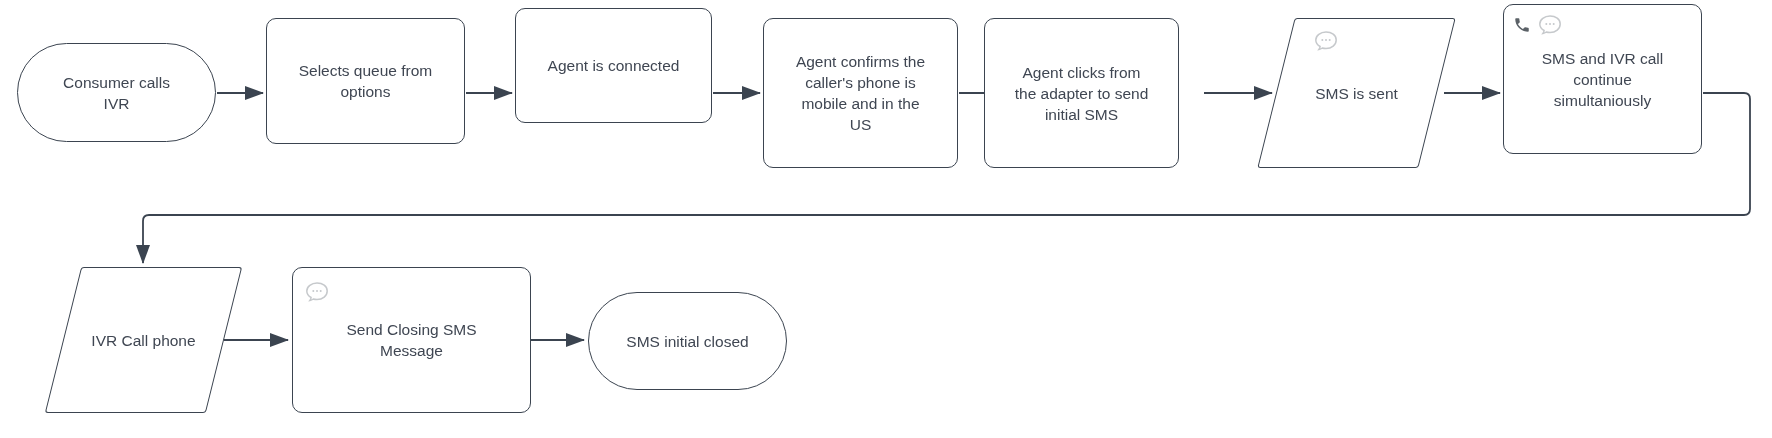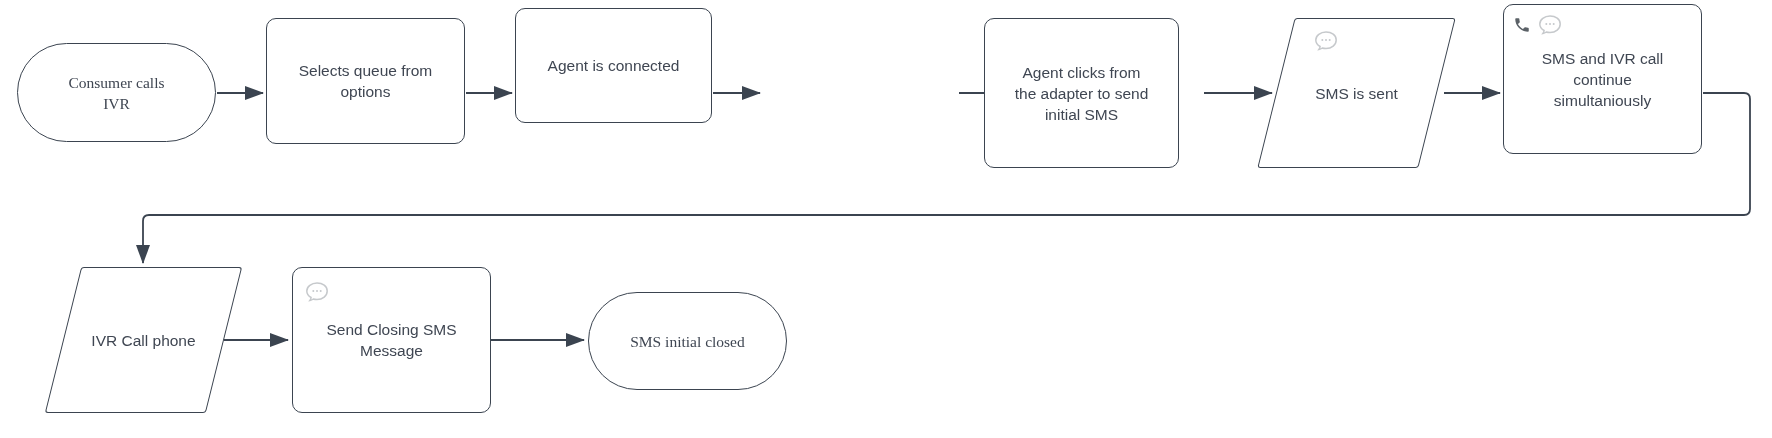--- a/index.html
+++ b/index.html
@@ -40,21 +40,20 @@
   }
   .process {
     background: #ffffff;
     border: 1.6px solid #3b4450;
     border-radius: 10px;
   }
   .terminator {
     background: #ffffff;
     border: 1.6px solid #3b4450;
     border-radius: 50px;
-    font-family: Liberation Serif, serif;
   }
   .data {
     background: transparent;
     border: none;
     text-align: center;
   }
   .para-shape {
     position: absolute;
     top: 0; bottom: 0;
     left: 18px; right: 18px;
@@ -100,20 +99,26 @@
 
   <div class="node process" style="left:266px; top:18px; width:199px; height:126px">
     <span class="label">Selects queue from
 options</span>
   </div>
 
   <div class="node process" style="left:515px; top:8px; width:197px; height:115px">
     <span class="label">Agent is connected</span>
   </div>
 
+  <div class="node process" style="left:763px; top:18px; width:195px; height:150px">
+    <span class="label">Agent confirms the
+caller's phone is
+mobile and in the
+US</span>
+  </div>
 
   <div class="node process" style="left:984px; top:18px; width:195px; height:150px">
     <span class="label">Agent clicks from
 the adapter to send
 initial SMS</span>
   </div>
 
   <div class="node data" style="left:1258px; top:18px; width:197px; height:150px">
     <div class="para-shape"></div>
     <svg class="node-icon" style="left:56px; top:12px" width="24" height="22" viewBox="0 0 24 22">
@@ -138,21 +143,21 @@
     <span class="label">SMS and IVR call
 continue
 simultaniously</span>
   </div>
 
   <div class="node data" style="left:45px; top:267px; width:197px; height:146px">
     <div class="para-shape"></div>
     <span class="label">IVR Call phone</span>
   </div>
 
-  <div class="node process" style="left:292px; top:267px; width:199px; height:146px">
+  <div class="node process" style="left:292px; top:267px; width:239px; height:146px">
     <svg class="node-icon" style="left:12px; top:13px" width="24" height="22" viewBox="0 0 24 22">
       <path d="M12 2 C6.4 2 1.8 5.6 1.8 10 c0 2.7 1.7 5 4.3 6.5 c-0.1 1.1 -0.5 2.1 -1.2 3 c1.3 -0.2 2.5 -0.8 3.4 -1.5 c1.2 0.4 2.4 0.5 3.7 0.5 c5.6 0 10.2 -3.6 10.2 -8.5 S17.6 2 12 2 z" fill="#ffffff" stroke="#c6c9cc" stroke-width="1.5"></path>
       <circle cx="8.3" cy="10" r="1" fill="#c6c9cc"></circle>
       <circle cx="12" cy="10" r="1" fill="#c6c9cc"></circle>
       <circle cx="15.7" cy="10" r="1" fill="#c6c9cc"></circle>
     </svg>
     <span class="label">Send Closing SMS
 Message</span>
   </div>
 

